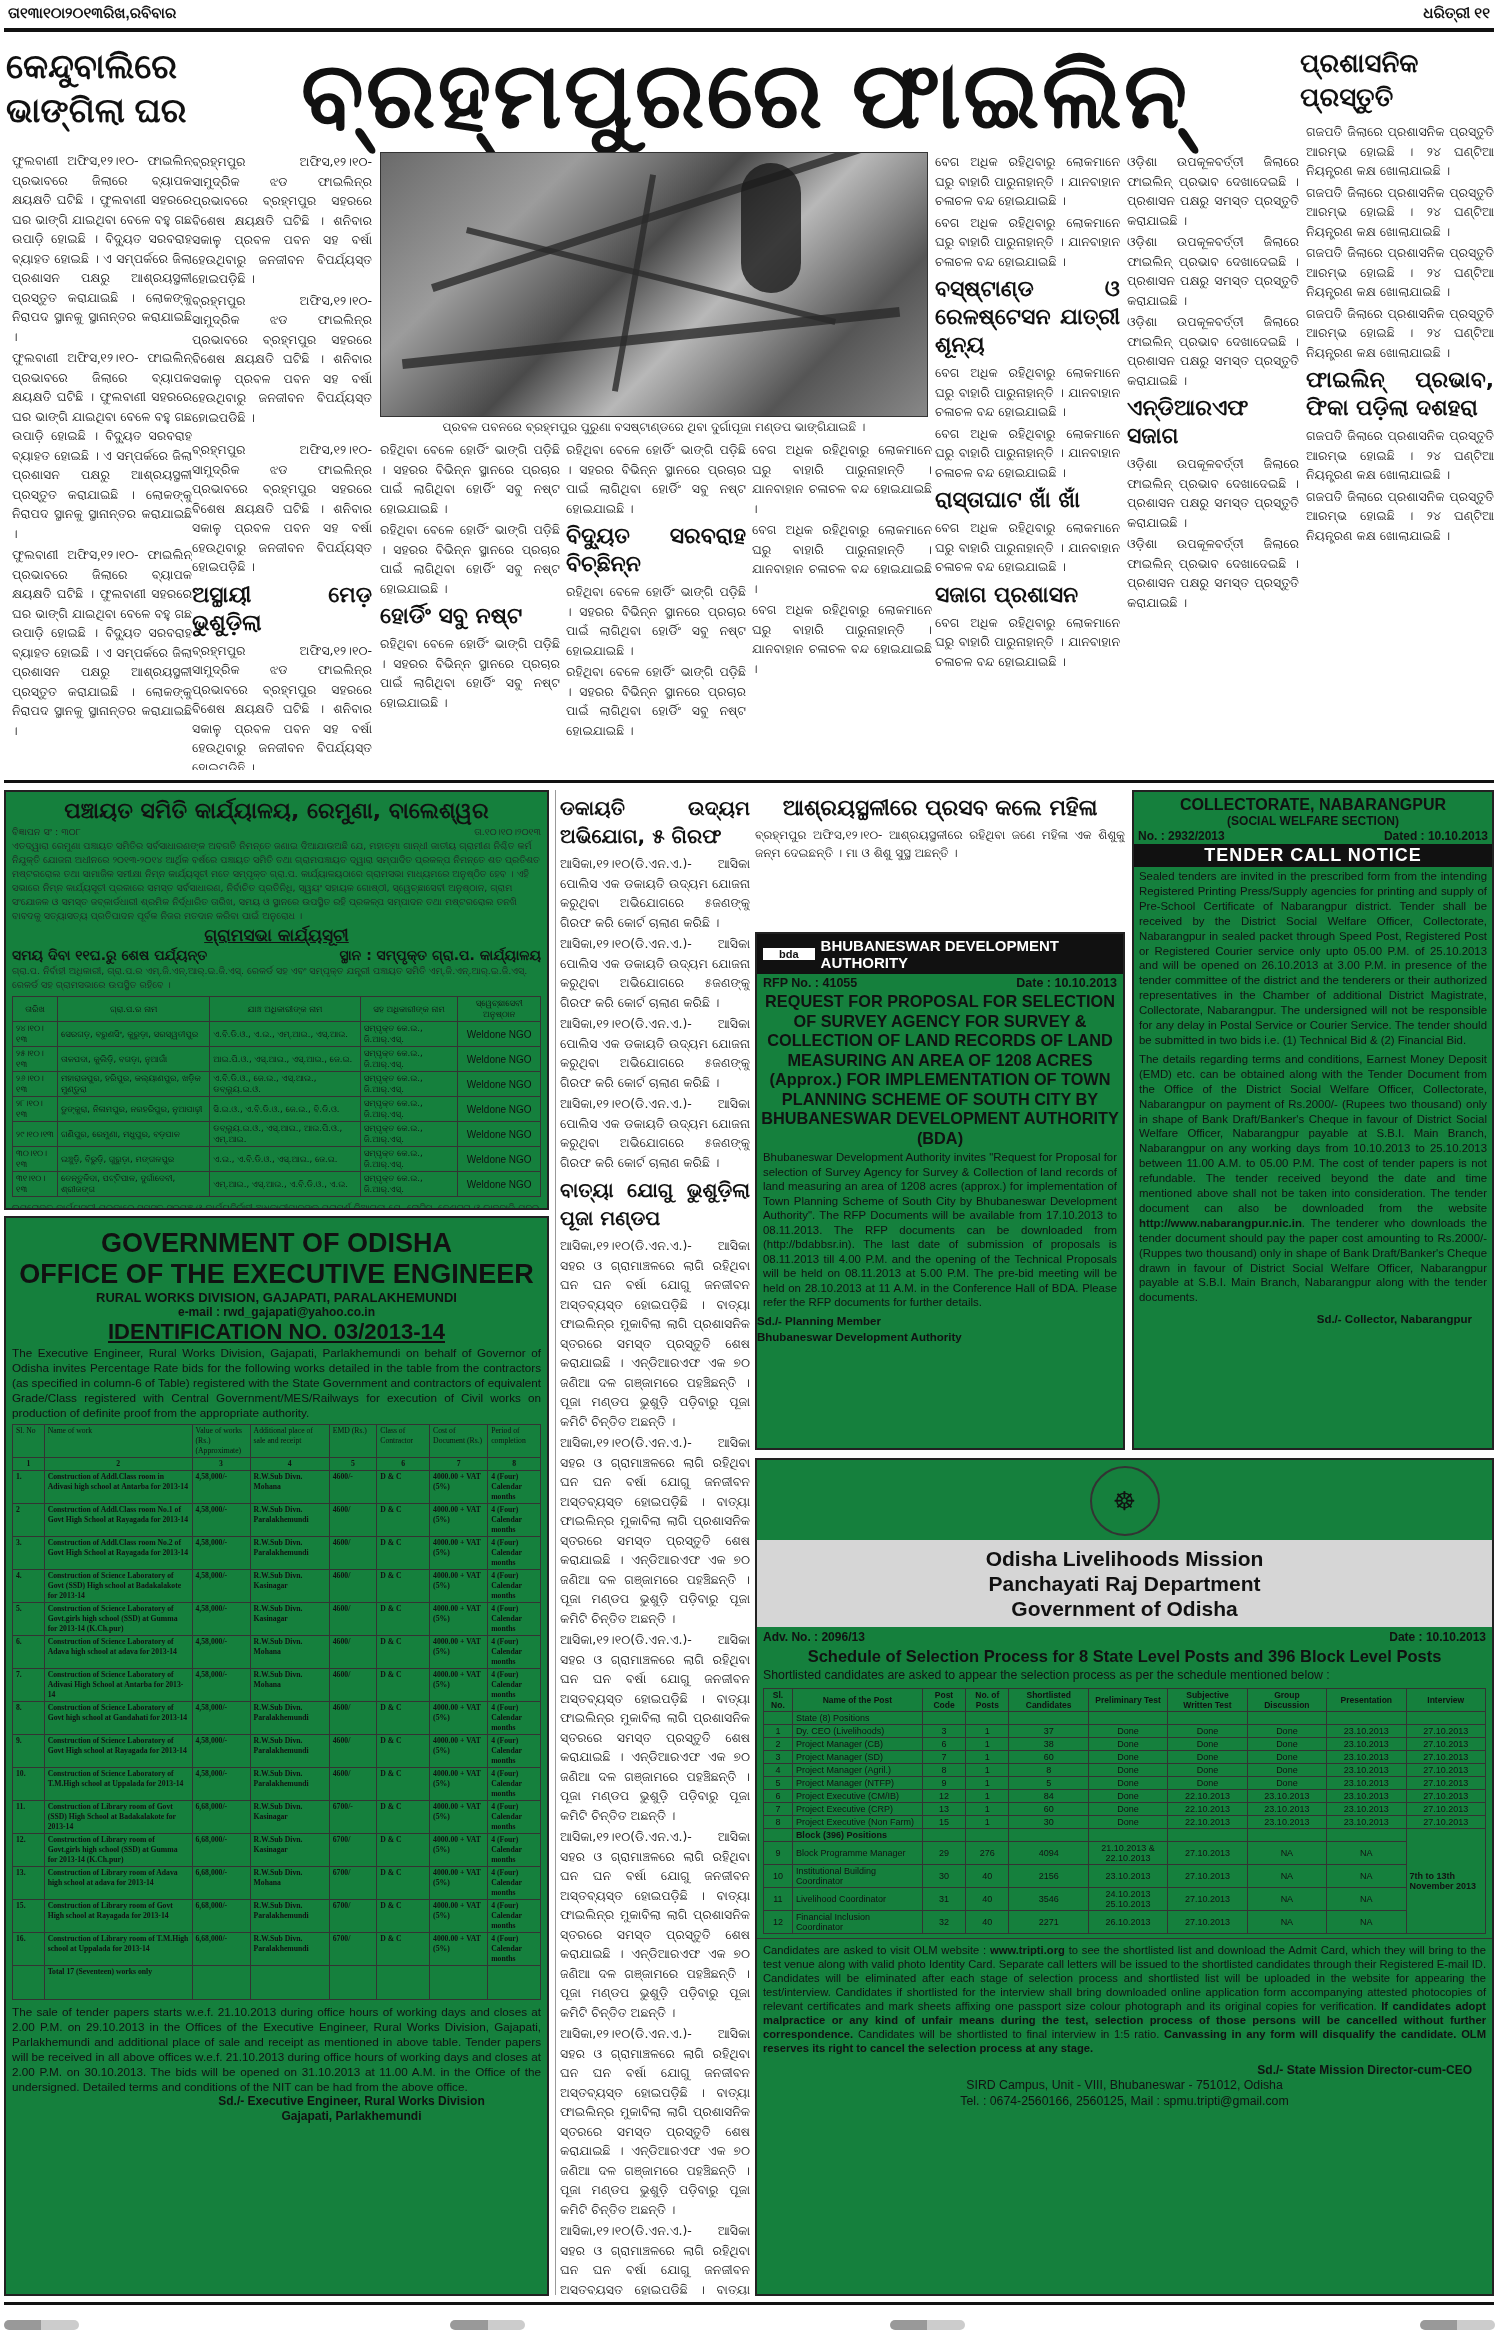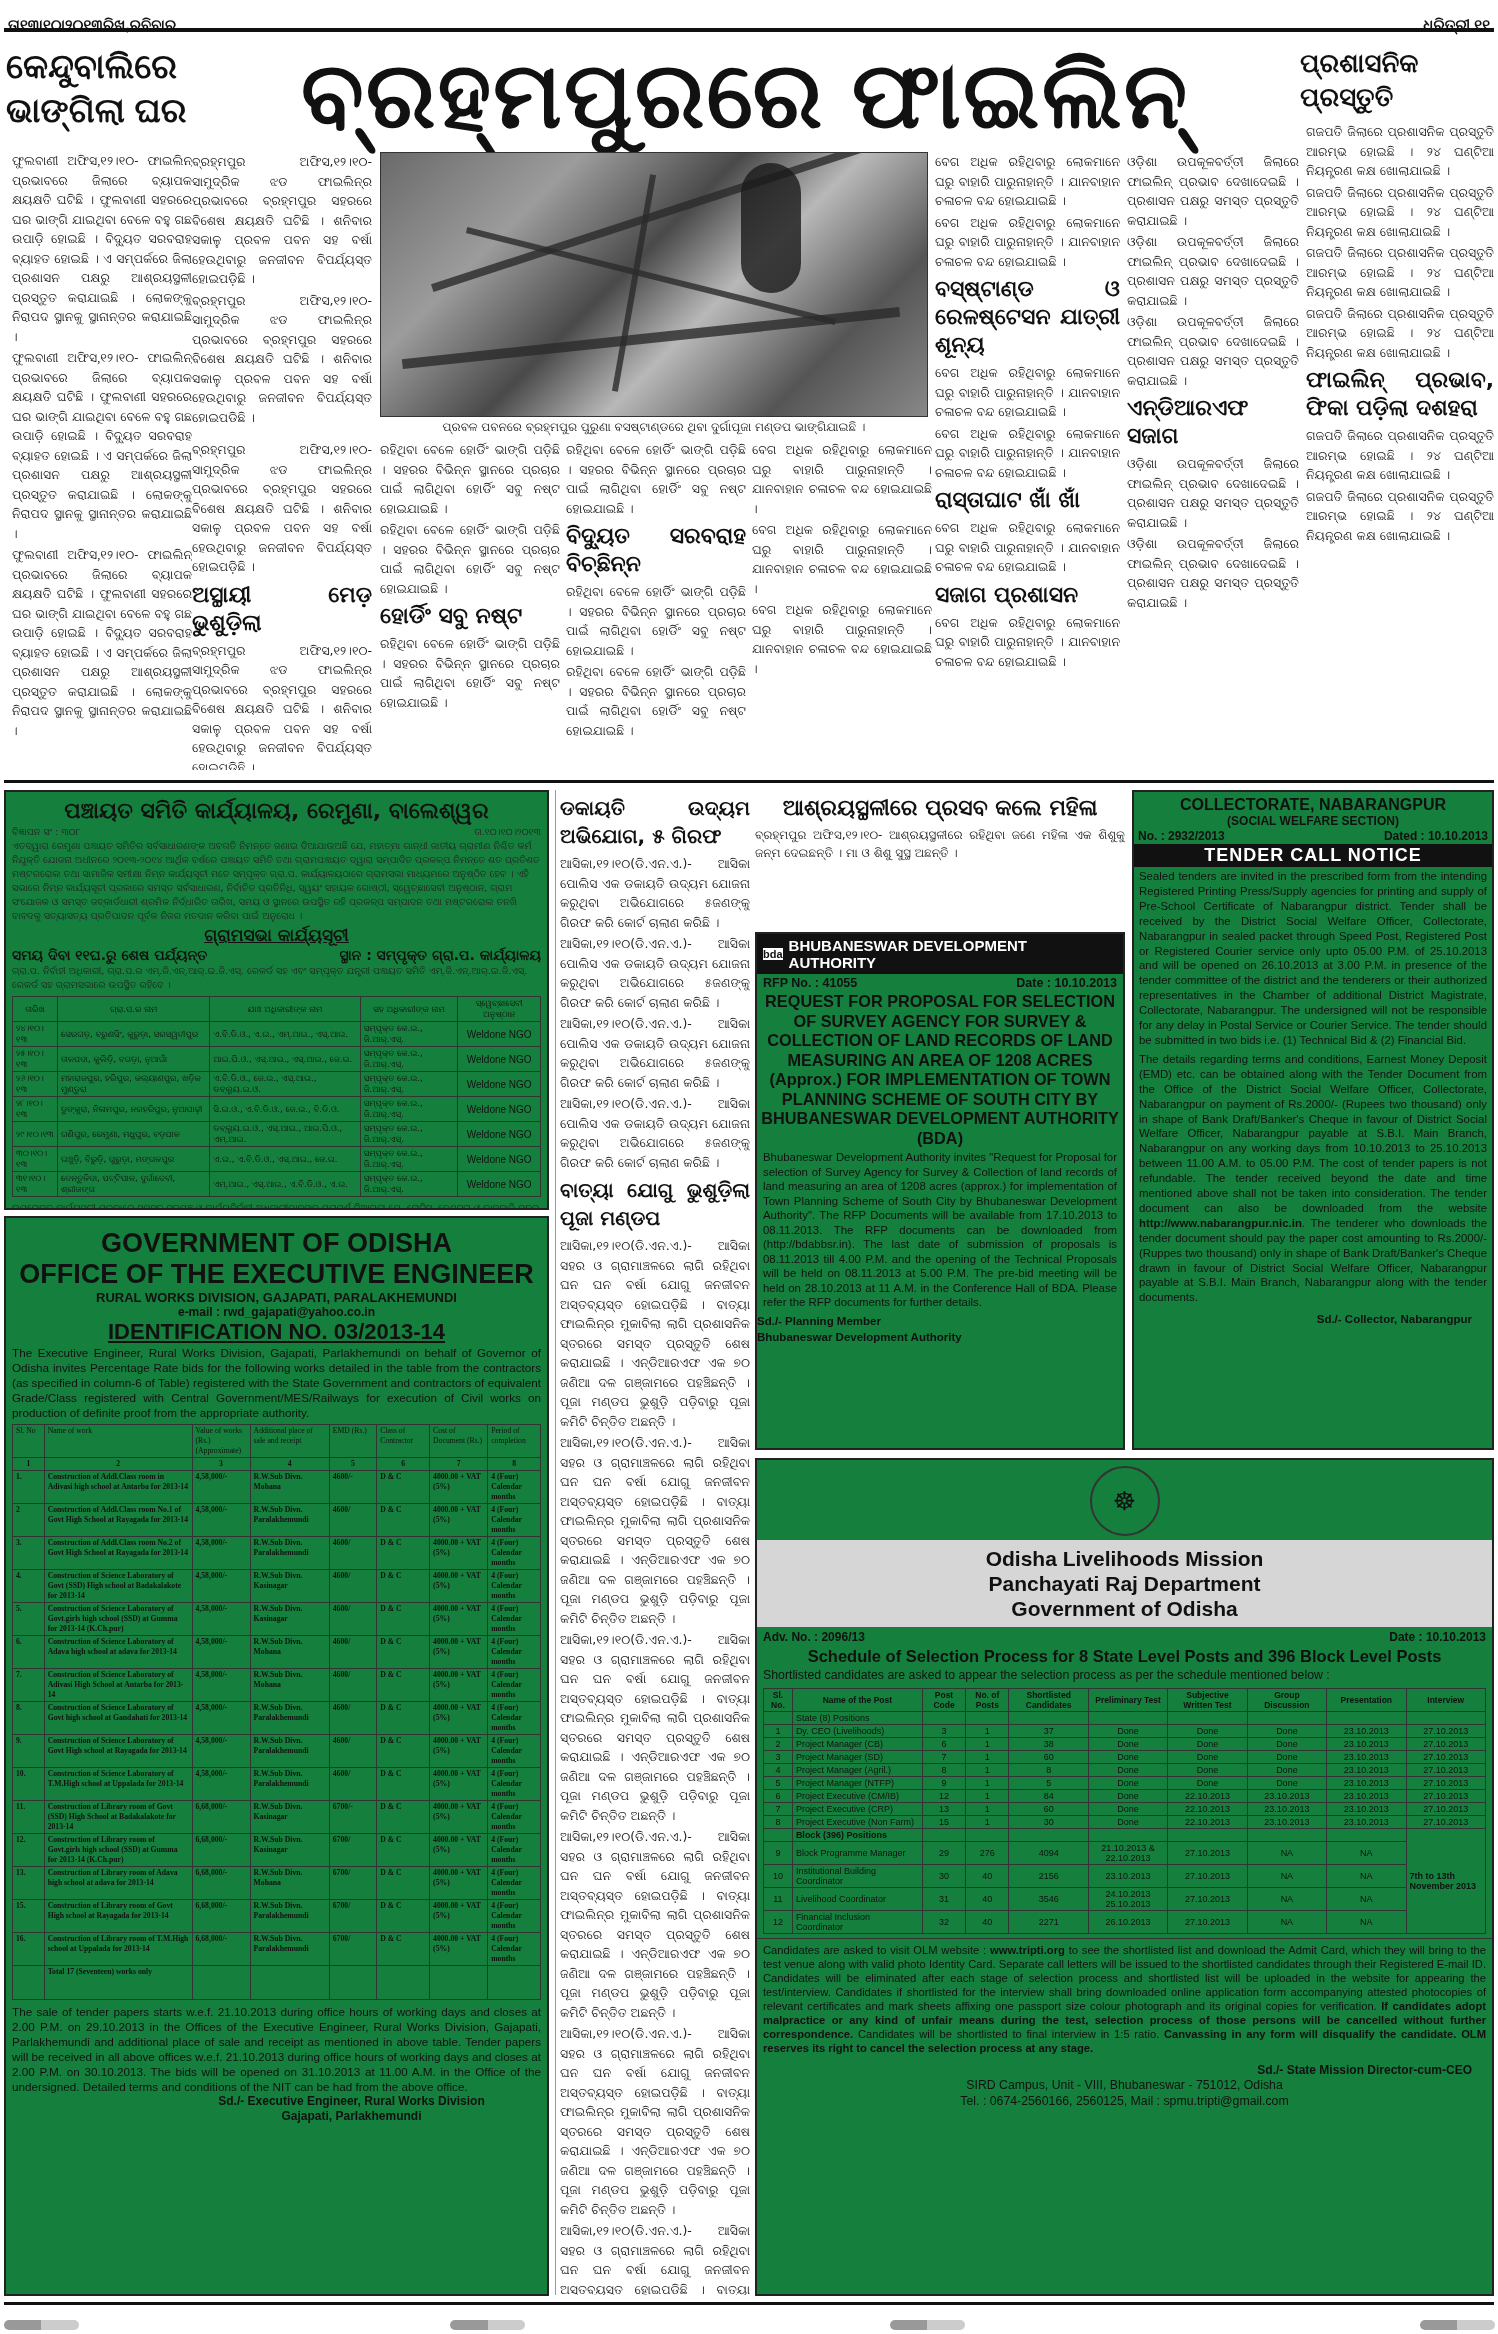--- a/index.html
+++ b/index.html
@@ -1,19 +1,19 @@
 <!DOCTYPE html>
 <html><head>
 <meta charset="utf-8">
 <style>
   * { box-sizing: border-box; margin: 0; padding: 0; }
   html, body { width: 1498px; height: 2334px; background: #fff; overflow: hidden; }
   body { font-family: "Liberation Sans", sans-serif; color: #111; position: relative; }
 
-  .topbar { position: absolute; left: 8px; right: 8px; top: 16px; height: 22px; display: flex; justify-content: space-between; font-size: 15px; font-weight: bold; }
+  .topbar { position: absolute; left: 8px; right: 8px; top: 4px; height: 22px; display: flex; justify-content: space-between; font-size: 15px; font-weight: bold; }
   .topline { position: absolute; left: 4px; right: 4px; top: 28px; height: 4px; background: #111; }
 
   .headline-left { position: absolute; left: 6px; top: 44px; width: 185px; font-size: 34px; font-weight: bold; line-height: 44px; }
   .headline-main { position: absolute; left: 200px; top: 40px; width: 1090px; font-size: 92px; font-weight: bold; line-height: 110px; text-align: center; letter-spacing: 2px; }
   .headline-right { position: absolute; left: 1300px; top: 46px; width: 195px; font-size: 26px; font-weight: bold; line-height: 34px; }
 
   .col { position: absolute; font-size: 12.5px; line-height: 19.5px; color: #222; text-align: justify; overflow: hidden; font-family: "DejaVu Sans", sans-serif; }
   .col p { margin-bottom: 2px; }
   .sub-head { font-weight: bold; font-size: 22px; line-height: 28px; color: #111; margin: 4px 0; }
   .photo { position: absolute; left: 380px; top: 152px; width: 548px; height: 265px; background: linear-gradient(135deg, #6a6a6a 0%, #9c9c9c 25%, #4a4a4a 45%, #b8b8b8 60%, #555 80%, #888 100%); border: 1px solid #333; overflow: hidden; }
@@ -42,21 +42,21 @@
   .ee-body { font-size: 11.7px; line-height: 15px; padding: 0 6px; text-align: justify; }
   table.ee { width: calc(100% - 12px); margin: 4px 6px; border-collapse: collapse; font-family: "Liberation Serif", serif; font-size: 7.7px; line-height: 10px; }
   table.ee td, table.ee th { border: 1px solid #333; padding: 1px 3px; vertical-align: top; }
   table.ee th { font-weight: normal; text-align: left; }
   table.ee tr.num td { text-align: center; font-weight: bold; }
   table.ee td.b { font-weight: bold; }
   .ee-sig { font-size: 12px; font-weight: bold; text-align: center; line-height: 15px; padding-left: 150px; }
 
   
   .bda-bar { background: #111; color: #fff; font-weight: bold; font-size: 15px; padding: 3px 6px; display: flex; align-items: center; gap: 6px; }
-  .bda-logo { background: #fff; color: #111; font-size: 11px; padding: 0 0; font-weight: bold; }
+  .bda-logo { background: #fff; color: #111; font-size: 11px; padding: 0 16px; font-weight: bold; }
   .bda-meta { display: flex; justify-content: space-between; font-size: 12.5px; font-weight: bold; padding: 2px 6px; }
   .bda-title { font-size: 16.3px; font-weight: bold; text-align: center; line-height: 19.5px; padding: 0 4px; }
   .bda-body { font-size: 11.4px; line-height: 14.5px; padding: 2px 6px; text-align: justify; }
   .bda-sig { font-size: 11.5px; font-weight: bold; line-height: 14px; margin-top: 2px; }
 
   
   .col-title { font-size: 16px; font-weight: bold; text-align: center; padding-top: 4px; }
   .col-sub { font-size: 12px; font-weight: bold; text-align: center; }
   .col-meta { display: flex; justify-content: space-between; font-size: 12px; font-weight: bold; padding: 1px 4px; }
   .col-bar { background: #111; color: #fff; text-align: center; font-size: 18px; font-weight: bold; padding: 1px 0; letter-spacing: 1px; }

